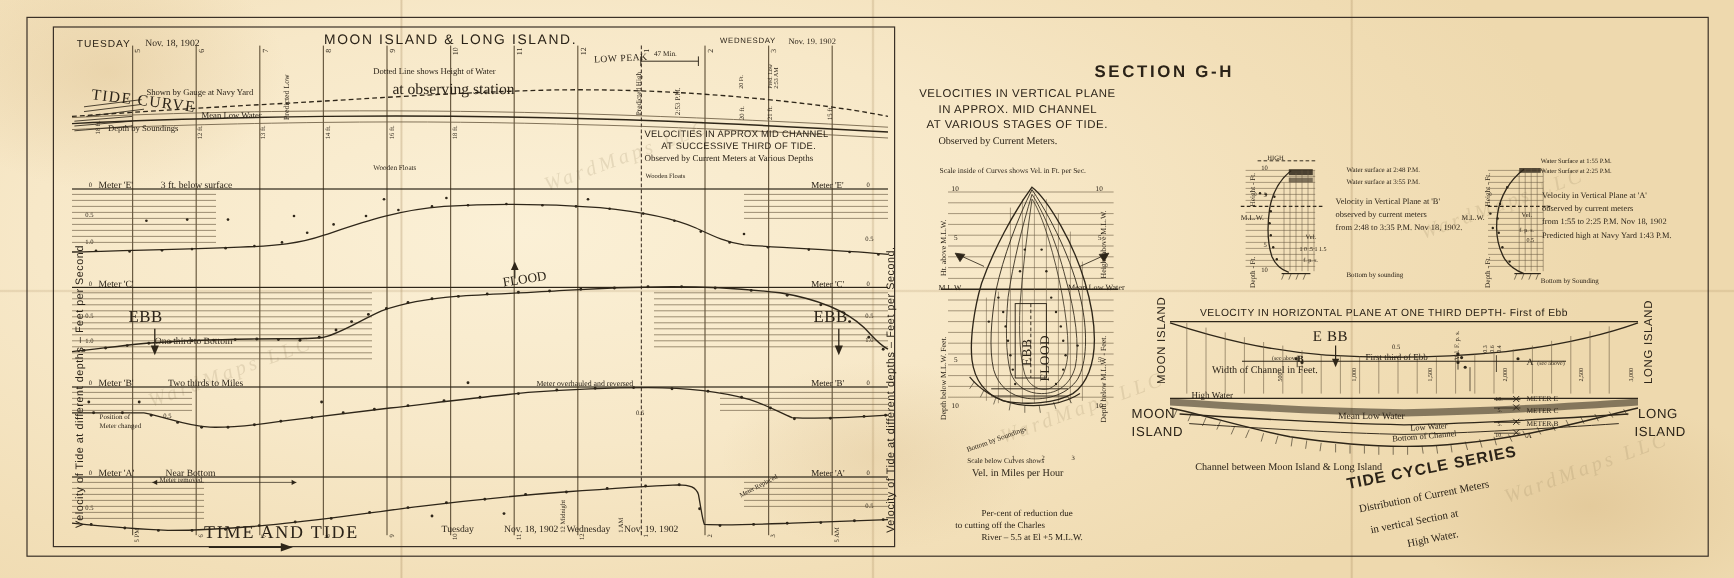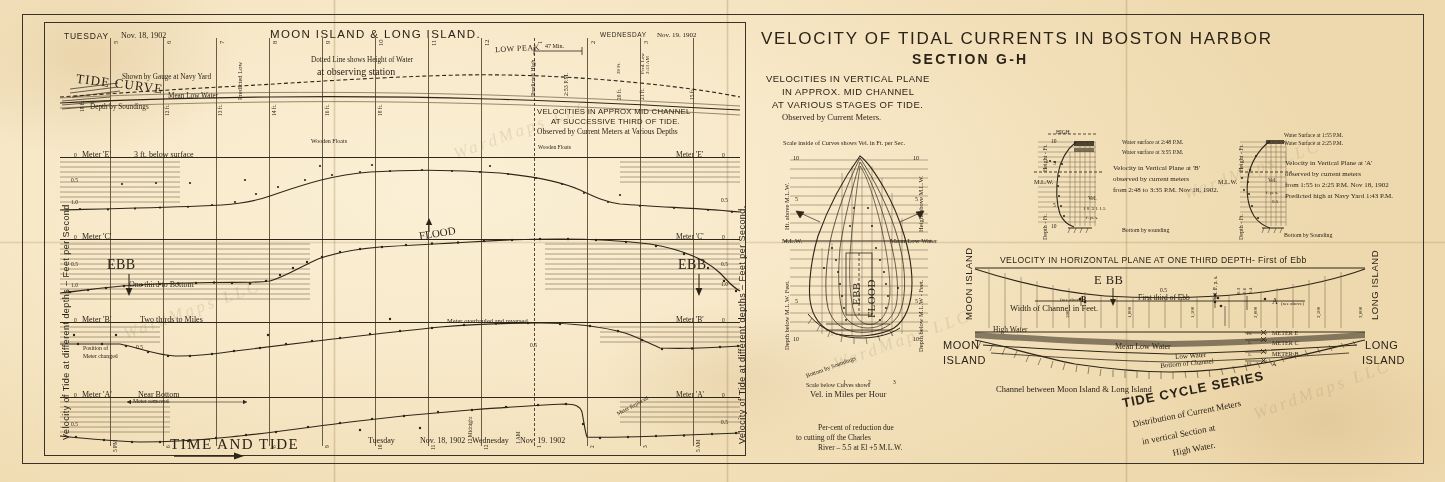--- a/index.html
+++ b/index.html
@@ -114,21 +114,21 @@
   <div class="txt ser rot90" style="left:530px;top:96px;font-size:6px;">Predicted High</div>
   <div class="txt ser rot90" style="left:563px;top:96px;font-size:6px;">2:53 P.M.</div>
   <div class="txt ser" style="left:495px;top:45px;font-size:8px;letter-spacing:.06em;transform:rotate(-3deg);">LOW PEAK</div>
   <div class="txt ser" style="left:545px;top:43px;font-size:6px;">47 Min.</div>
   <svg style="left:534px;top:47px;width:48px;height:8px;">
     <line x1="0" y1="4" x2="48" y2="4" stroke="#2e2619" stroke-width=".8"></line>
     <line x1="0" y1="0" x2="0" y2="8" stroke="#2e2619" stroke-width=".8"></line>
     <line x1="48" y1="0" x2="48" y2="8" stroke="#2e2619" stroke-width=".8"></line>
   </svg>
   <div class="txt ser" style="left:311px;top:57px;font-size:7.2px;">Dotted Line shows Height of Water</div>
-  <div class="txt ser" style="left:301px;top:67px;font-size:10px;padding-left:16px;">at observing station</div>
+  <div class="txt ser" style="left:311px;top:67px;font-size:13px;padding-left:16px;">at observing station</div>
   <div class="txt ser rot90" style="left:616px;top:74px;font-size:5px;">20 Ft.</div>
   <div class="txt ser rot90" style="left:640px;top:74px;font-size:5px;">Pred. Low<br>2:53 AM</div>
 
   <div class="txt sc" style="left:537px;top:108px;font-size:7.8px;letter-spacing:.03em;">VELOCITIES IN APPROX MID CHANNEL</div>
   <div class="txt sc" style="left:551px;top:118px;font-size:7.8px;letter-spacing:.03em;">AT SUCCESSIVE THIRD OF TIDE.</div>
   <div class="txt ser" style="left:537px;top:128px;font-size:7.5px;text-align:center;">Observed by Current Meters at Various Depths</div>
 
   <div class="hline thick" style="left:60px;top:157px;width:680px;"></div>
   <div class="txt ser" style="left:82px;top:151px;font-size:8px;">Meter 'E'</div>
   <div class="txt ser" style="left:134px;top:151px;font-size:8px;">3 ft. below surface</div>
@@ -456,21 +456,20 @@
   <div class="txt ser rot90" style="left:643px;top:448px;font-size:5.5px;">3</div>
   <div class="txt ser rot90" style="left:696px;top:452px;font-size:5.5px;">5 AM</div>
 
   <div class="txt ser" style="left:368px;top:437px;font-size:8px;">Tuesday</div>
   <div class="txt ser" style="left:420px;top:437px;font-size:8px;">Nov. 18, 1902</div>
   <div class="txt ser rot90" style="left:468px;top:444px;font-size:5.5px;">12 Midnight</div>
   <div class="txt ser" style="left:472px;top:437px;font-size:8px;">Wednesday</div>
   <div class="txt ser rot90" style="left:516px;top:444px;font-size:5.5px;">1 AM</div>
   <div class="txt ser" style="left:520px;top:437px;font-size:8px;">Nov. 19. 1902</div>
 
-  <div class="txt sc" style="left:761px;top:30px;font-size:17px;letter-spacing:.1em;">VELOCITY OF TIDAL CURRENTS IN BOSTON HARBOR</div>
   <div class="txt sc" style="left:912px;top:52px;font-size:14px;font-weight:bold;letter-spacing:.16em;">SECTION G-H</div>
 
   <div class="txt sc" style="left:766px;top:74px;font-size:9.5px;letter-spacing:.05em;">VELOCITIES IN VERTICAL PLANE</div>
   <div class="txt sc" style="left:782px;top:87px;font-size:9.5px;letter-spacing:.05em;">IN APPROX. MID CHANNEL</div>
   <div class="txt sc" style="left:772px;top:100px;font-size:9.5px;letter-spacing:.05em;">AT VARIOUS STAGES OF TIDE.</div>
   <div class="txt ser" style="left:782px;top:113px;font-size:8.5px;">Observed by Current Meters.</div>
 
   <div class="txt ser" style="left:783px;top:140px;font-size:6.3px;">Scale inside of Curves shows  Vel. in Ft. per Sec.</div>
   <svg style="left:780px;top:148px;width:160px;height:220px;">
 

